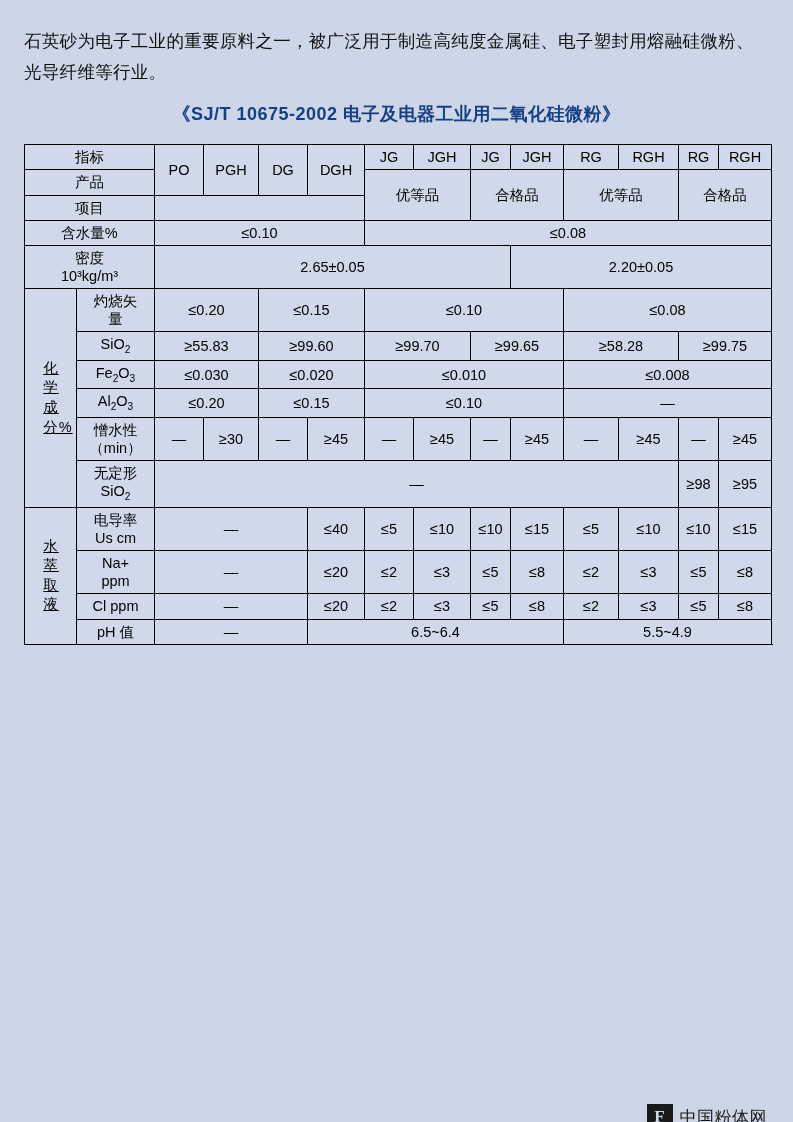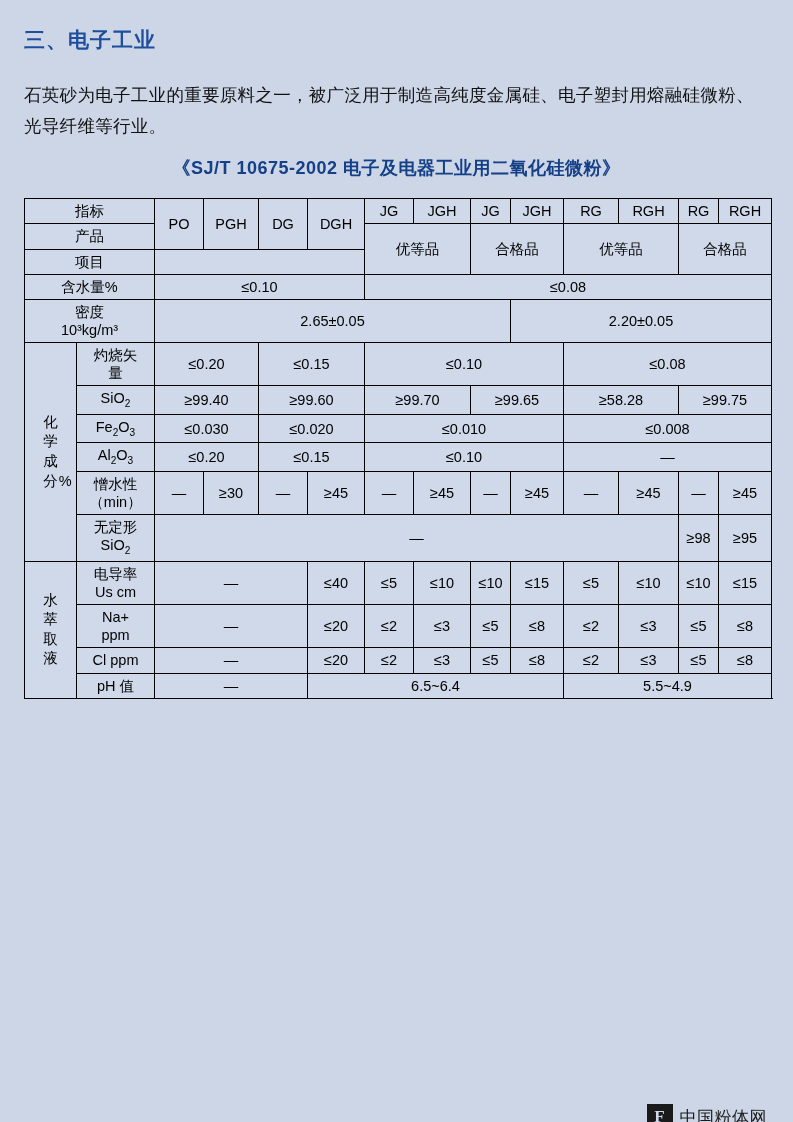--- a/index.html
+++ b/index.html
@@ -66,20 +66,21 @@
   }
   td.tight {
     font-size: 12.5px;
     line-height: 1.15;
   }
   td.vert {
     font-size: 15px;
     line-height: 1.3;
     letter-spacing: 1px;
     width: 26px;
+    text-decoration: underline;
   }
   td.hdr {
     font-size: 15px;
   }
   .vtext {
     display: block;
     width: 1em;
     margin: 0 auto;
     word-break: break-all;
     line-height: 1.35;
@@ -111,21 +112,20 @@
     font-size: 17px;
     color: #1a1a1a;
     letter-spacing: 0.5px;
   }
 </style>
 </head>
 <body>
 
 <div class="page">
 
-  <div class="section-title">三、电子工业</div>
 
   <div class="body-text">石英砂为电子工业的重要原料之一，被广泛用于制造高纯度金属硅、电子塑封用熔融硅微粉、光导纤维等行业。</div>
 
   <div class="std-title">《SJ/T 10675-2002  电子及电器工业用二氧化硅微粉》</div>
 
   <table class="spec">
     <colgroup>
       <col style="width:52px">
       <col style="width:78px">
       <col style="width:49px">
@@ -196,21 +196,21 @@
         <span>量</span>
       </td>
       <td colspan="2">≤0.20</td>
       <td colspan="2">≤0.15</td>
       <td colspan="4">≤0.10</td>
       <td colspan="4">≤0.08</td>
     </tr>
 
     <tr>
       <td>SiO<sub>2</sub></td>
-      <td colspan="2">≥99.40</td>
+      <td colspan="2">≥55.83</td>
       <td colspan="2">≥99.60</td>
       <td colspan="2">≥99.70</td>
       <td colspan="2">≥99.65</td>
       <td colspan="2">≥58.28</td>
       <td colspan="2">≥99.75</td>
     </tr>
 
     <tr>
       <td>Fe<sub>2</sub>O<sub>3</sub></td>
       <td colspan="2">≤0.030</td>

